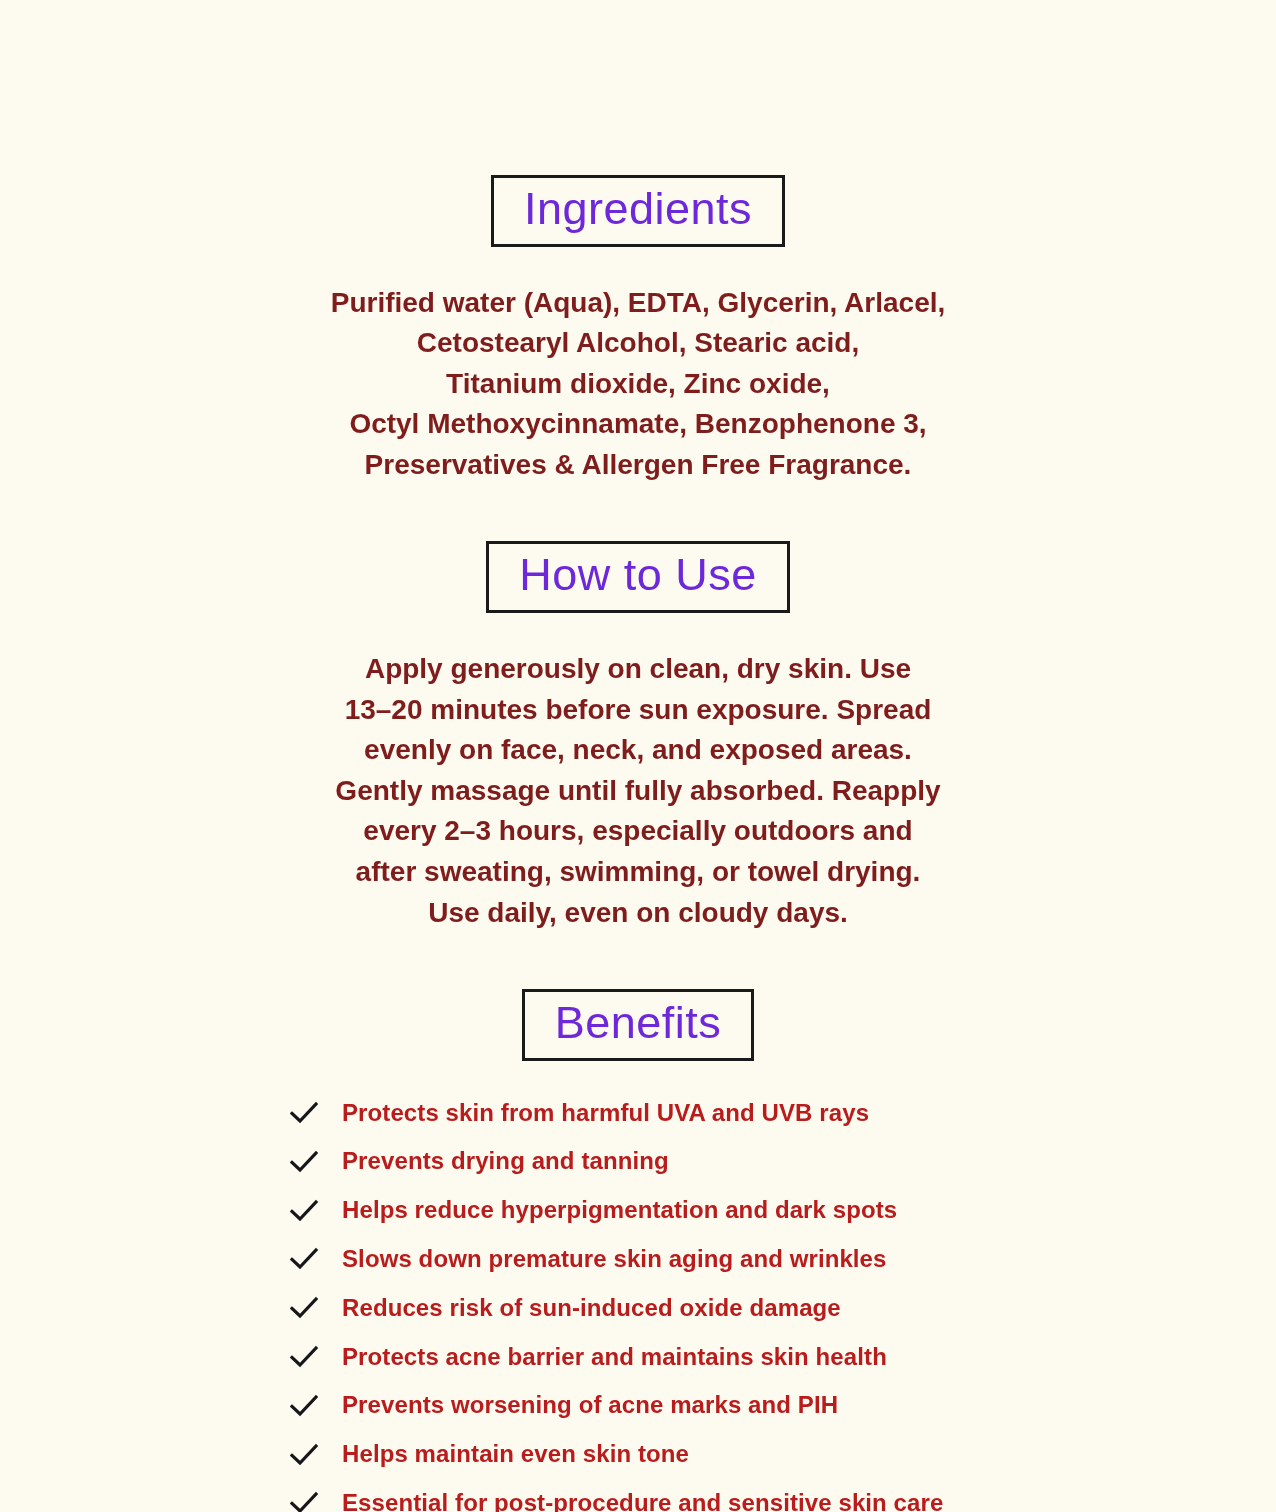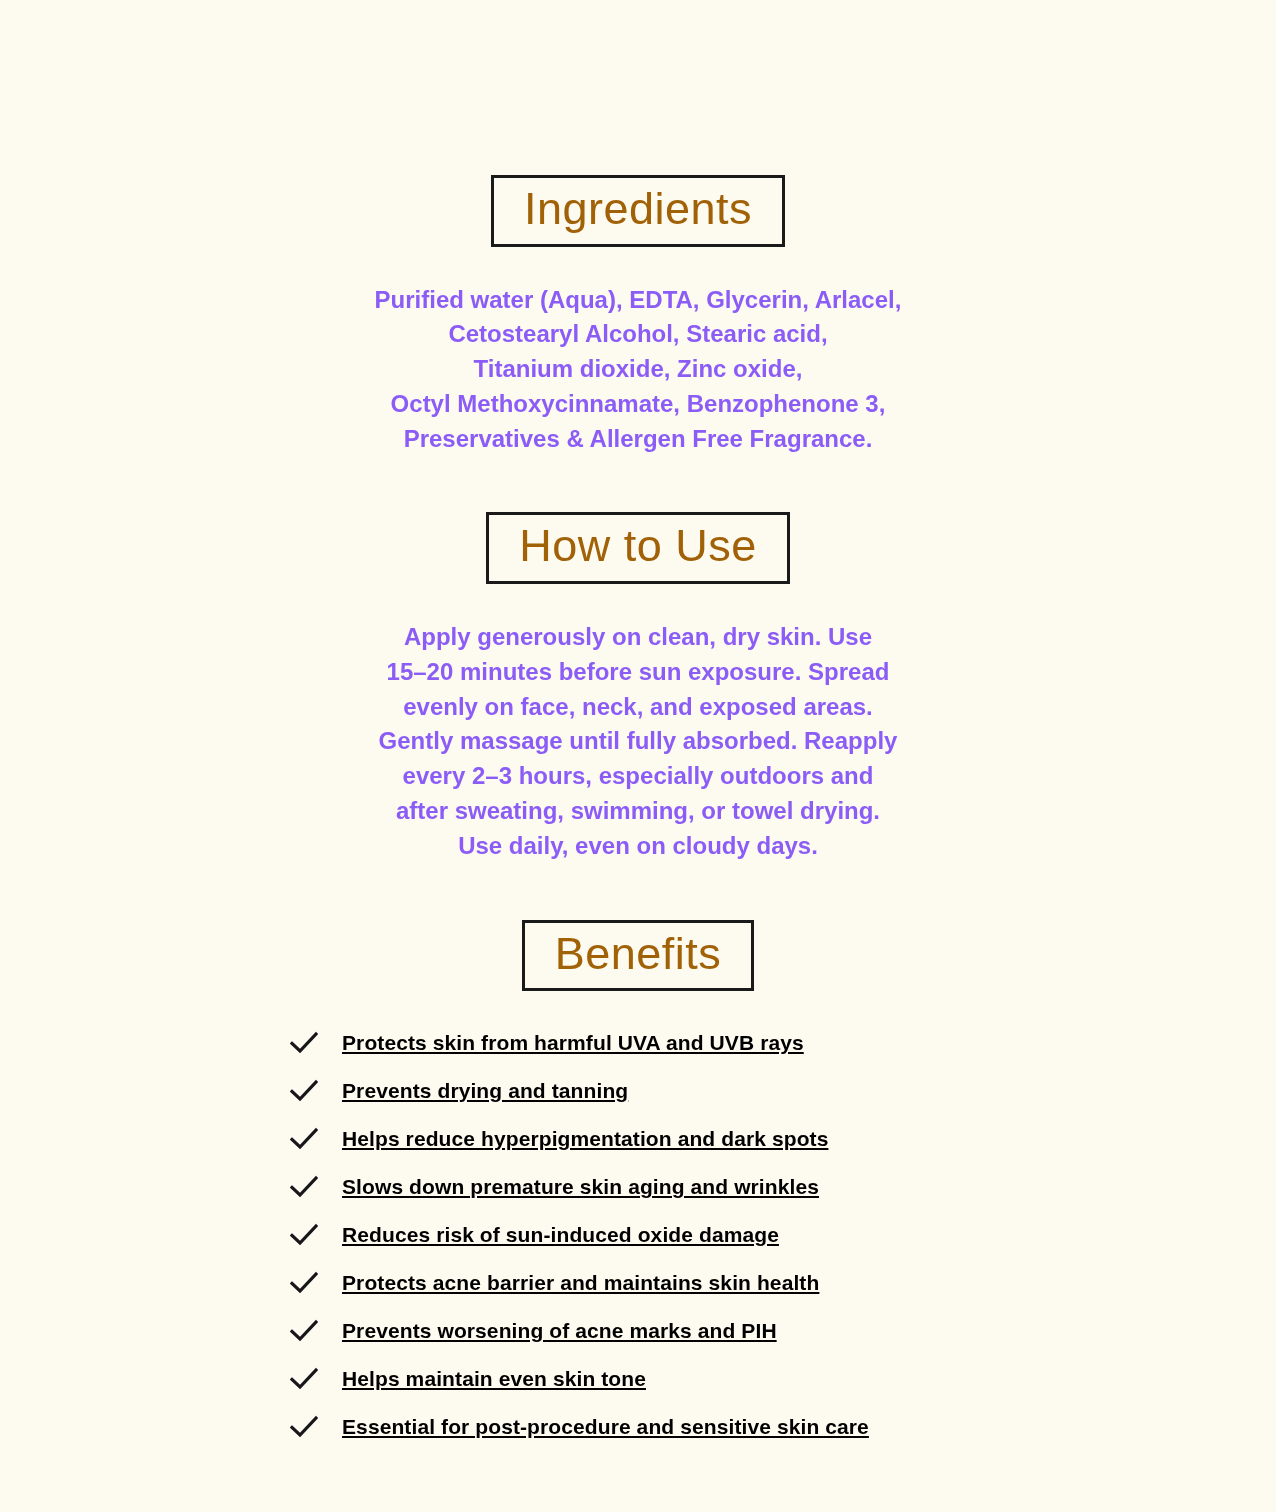--- a/index.html
+++ b/index.html
@@ -29,30 +29,30 @@
   }
 
   .section-heading {
     border: 3px solid #1A1A1A;
     display: inline-block;
     padding: 6px 30px 10px 30px;
     font-size: 45px;
     font-weight: 400;
     letter-spacing: 0.5px;
     line-height: 1.1;
-    color: #a16207;
+    color: #6d28d9;
     background: transparent;
   }
 
   .body-text {
     text-align: center;
-    font-size: 24px;
+    font-size: 28px;
     font-weight: bold;
     line-height: 1.45;
-    color: #8b5cf6;
+    color: #7f1d1d;
     margin: 8px auto;
     white-space: pre-line;
   }
 
   #ingredients-heading-wrap { margin-top: 175px; }
   #ingredients-text {
     margin-top: 36px;
     width: 900px;
   }
 
@@ -85,47 +85,46 @@
     display: flex;
     align-items: center;
     justify-content: center;
   }
 
   .check-icon svg {
     display: block;
   }
 
   .benefit-text {
-    font-size: 21px;
+    font-size: 24px;
     font-weight: bold;
-    color: #000000;
+    color: #b91c1c;
     line-height: 1.2;
     letter-spacing: 0.1px;
-    text-decoration: underline;
   }
 </style>
 </head>
 <body>
 
 <div class="page">
 
   <div class="section-heading-wrap" id="ingredients-heading-wrap">
     <div class="section-heading">Ingredients</div>
   </div>
   <div class="body-text" id="ingredients-text">Purified water (Aqua), EDTA, Glycerin, Arlacel,
 Cetostearyl Alcohol, Stearic acid,
 Titanium dioxide, Zinc oxide,
 Octyl Methoxycinnamate, Benzophenone 3,
 Preservatives &amp; Allergen Free Fragrance.</div>
 
   <div class="section-heading-wrap" id="howtouse-heading-wrap">
     <div class="section-heading">How to Use</div>
   </div>
   <div class="body-text" id="howtouse-text">Apply generously on clean, dry skin. Use
-15–20 minutes before sun exposure. Spread
+13–20 minutes before sun exposure. Spread
 evenly on face, neck, and exposed areas.
 Gently massage until fully absorbed. Reapply
 every 2–3 hours, especially outdoors and
 after sweating, swimming, or towel drying.
 Use daily, even on cloudy days.</div>
 
   <div class="section-heading-wrap" id="benefits-heading-wrap">
     <div class="section-heading">Benefits</div>
   </div>
 

